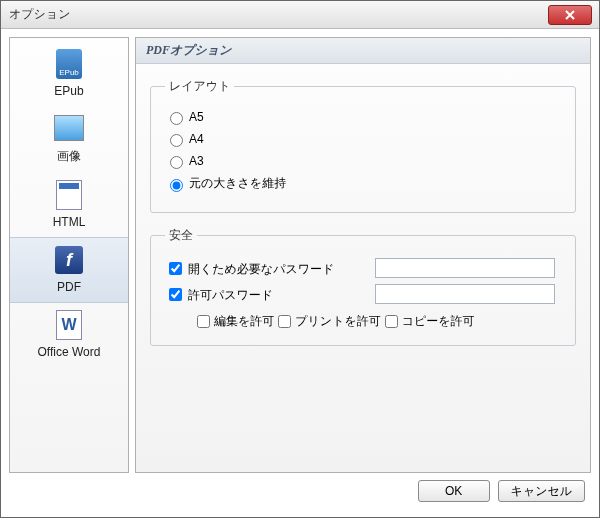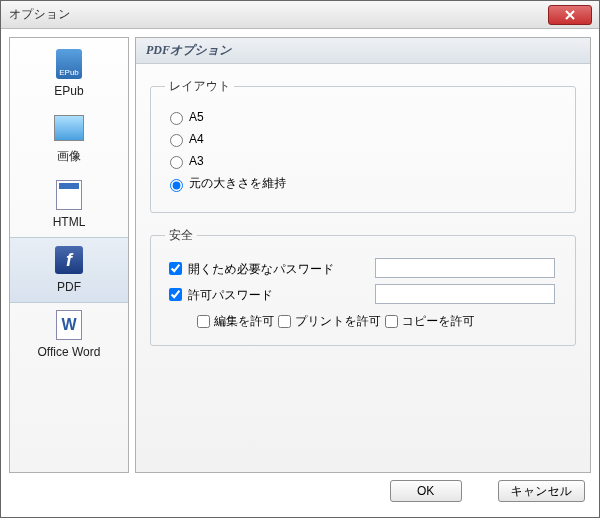--- a/index.html
+++ b/index.html
@@ -24,21 +24,21 @@
   .radio-row, .check-row { display: flex; align-items: center; margin: 6px 0; }
   .radio-row input, .check-row input { margin-right: 6px; }
   .sec-row { display: flex; align-items: center; margin: 6px 0; }
   .sec-row .lbl { display:flex; align-items:flex-end; flex: 0 0 210px; }
   .sec-row .lbl input { margin-right: 6px; }
   .sec-row .field input[type=password] { width: 180px; height: 20px; border: 1px solid #aab3c0; background: #fff; }
   .perm-row { display: flex; margin: 8px 0 0 28px; }
   .perm-row label { display:flex; align-items:center; }
   .perm-row input { margin-right: 4px; }
   .footer { height: 36px; display: flex; align-items: center; justify-content: flex-end; gap: 8px; padding-right: 6px; }
-  .btn { min-width: 72px; height: 22px; background: linear-gradient(#fefefe,#e6e6e6); border: 1px solid #8a8a8a; border-radius: 3px; cursor: pointer; padding: 0 12px; margin-left: 28px; }
+  .btn { min-width: 72px; height: 22px; background: linear-gradient(#fefefe,#e6e6e6); border: 1px solid #8a8a8a; border-radius: 3px; cursor: pointer; padding: 0 12px; }
   .ic-epub{background:linear-gradient(#5aa0e0,#2c6cb0);border-radius:3px;width:26px;height:30px;color:#fff;font-size:8px;display:flex;align-items:flex-end;justify-content:center;padding-bottom:2px;}
   .ic-img{background:linear-gradient(#aee0ff,#4aa0e0);width:30px;height:26px;border:1px solid #888;}
   .ic-html{background:#fff;border:1px solid #88a;width:26px;height:30px;position:relative;}
   .ic-html:before{content:"";position:absolute;top:2px;left:2px;right:2px;height:6px;background:#3a70c0;}
   .ic-pdf{background:linear-gradient(#4a6ab0,#1a3a80);width:28px;height:28px;border-radius:3px;color:#fff;display:flex;align-items:center;justify-content:center;font-style:italic;font-weight:bold;font-size:18px;}
   .ic-word{background:#fff;border:1px solid #88a;width:26px;height:30px;color:#2a5aa0;display:flex;align-items:center;justify-content:center;font-weight:bold;font-size:16px;}
 </style>
 </head>
 <body>
 

